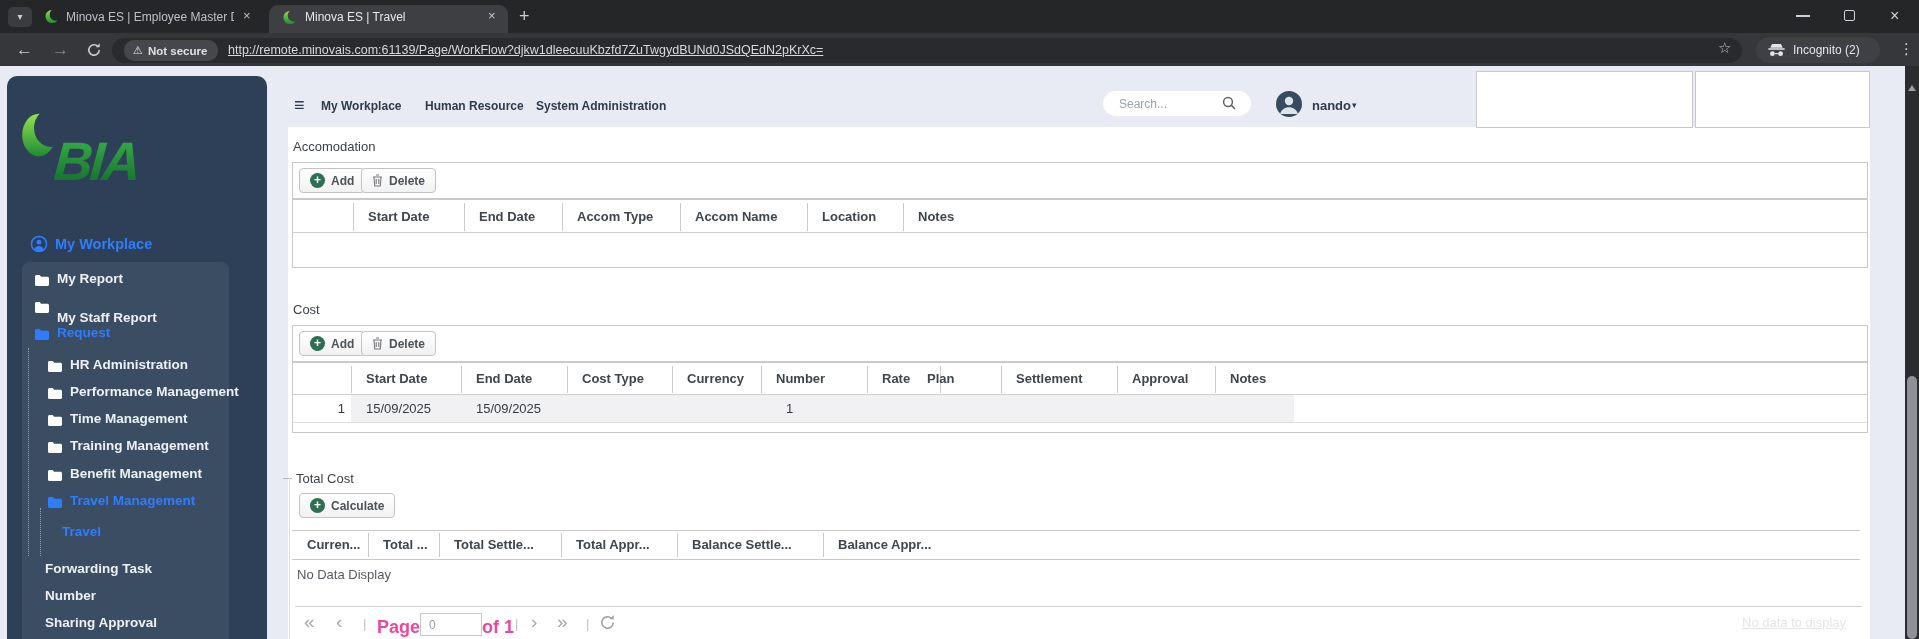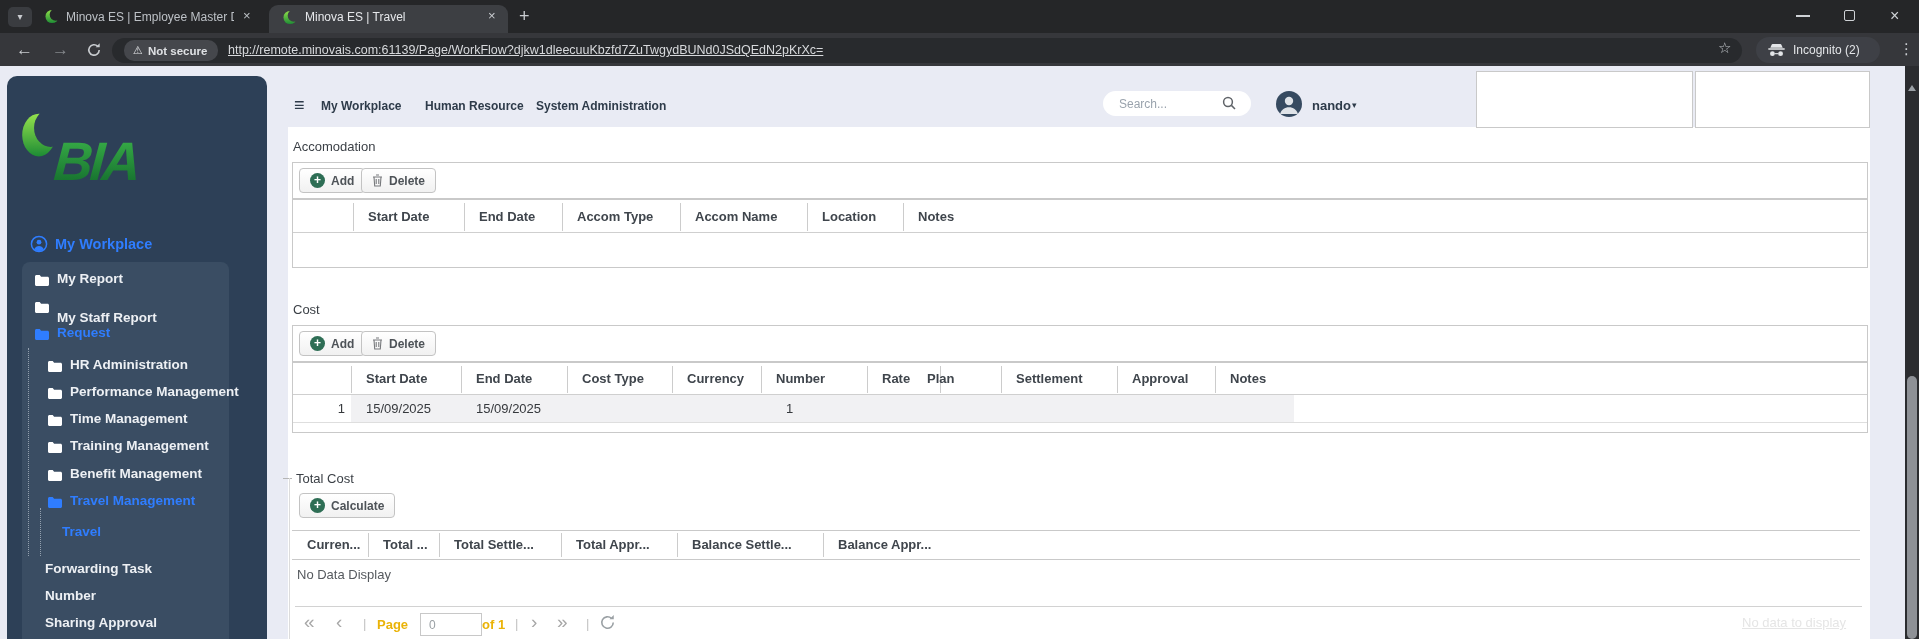--- a/index.html
+++ b/index.html
@@ -54,21 +54,21 @@
   .tbox{border:1px solid #c9c9c9;background:#fff;}
   .gbtn{display:flex;align-items:center;gap:6px;border:1px solid #c3c3c3;border-radius:4px;
         background:linear-gradient(#ffffff,#f1f1f1);font-size:12px;font-weight:600;color:#4e5358;
         padding:0 10px;height:25px;cursor:pointer;}
   .plusic{width:15px;height:15px;border-radius:50%;background:#2e6e55;color:#fff;font-size:12px;
           line-height:15px;text-align:center;font-weight:700;flex:0 0 auto;}
   .ghead{font-size:13px;font-weight:700;color:#3f454c;white-space:nowrap;cursor:pointer;}
   .gcell{font-size:13px;color:#36393d;white-space:nowrap;}
   .pagic{font-size:19px;color:#a7a7a7;line-height:16px;cursor:pointer;}
   .pagsep{font-size:13px;color:#c2c2c2;}
-  .pagtxt{font-size:13px;font-weight:600;color:#eab308;}
+  .pagtxt{font-size:18px;font-weight:600;color:#ec4899;}
   .pageinput{position:absolute;left:420px;top:613px;width:52px;height:21px;border:1px solid #c8c8c8;
              font-size:12px;color:#9aa0a4;padding:0 0 0 8px;font-family:inherit;outline:0;}
   .scrolltrack{left:1905px;top:66px;width:14px;height:573px;background:#2b2c2f;}
   .scrollthumb{left:1907px;top:376px;width:10px;height:263px;border-radius:5px;background:#8e9196;cursor:grab;}
   .uparrow{left:1908px;top:85px;width:0;height:0;border-left:4px solid transparent;
            border-right:4px solid transparent;border-bottom:6px solid #9ba0a5;}
 </style>
 </head>
 <body>
 

